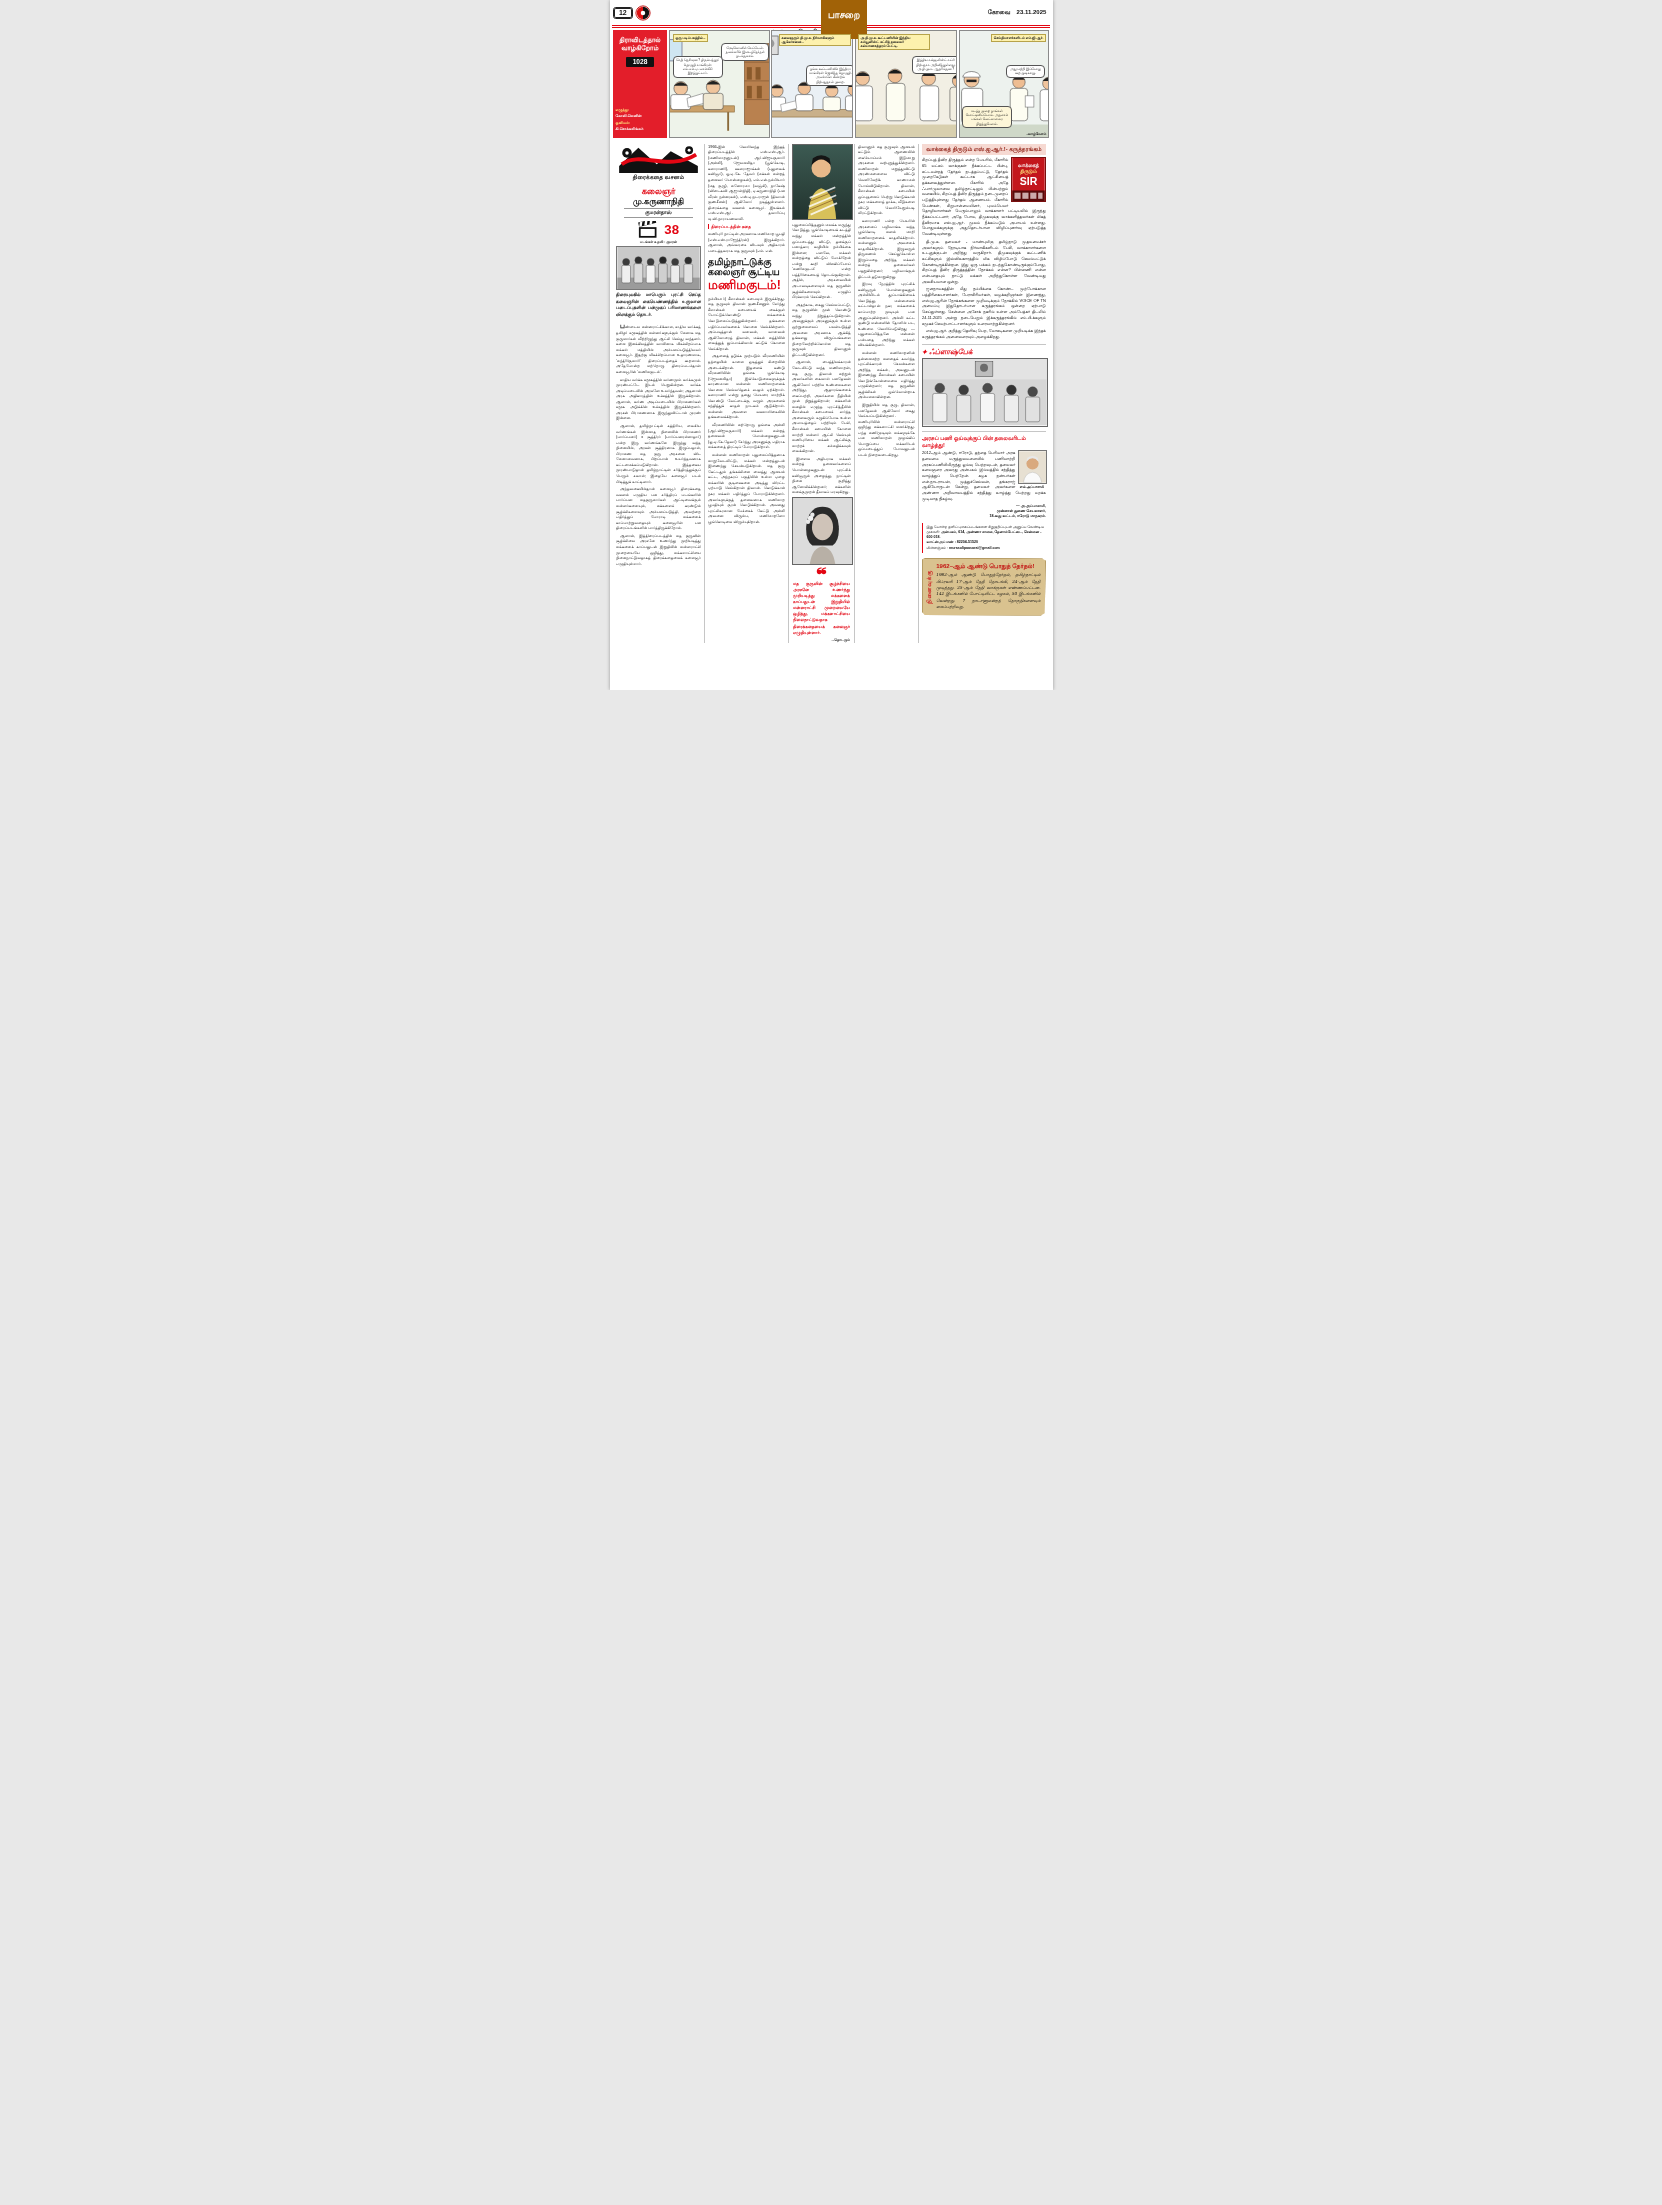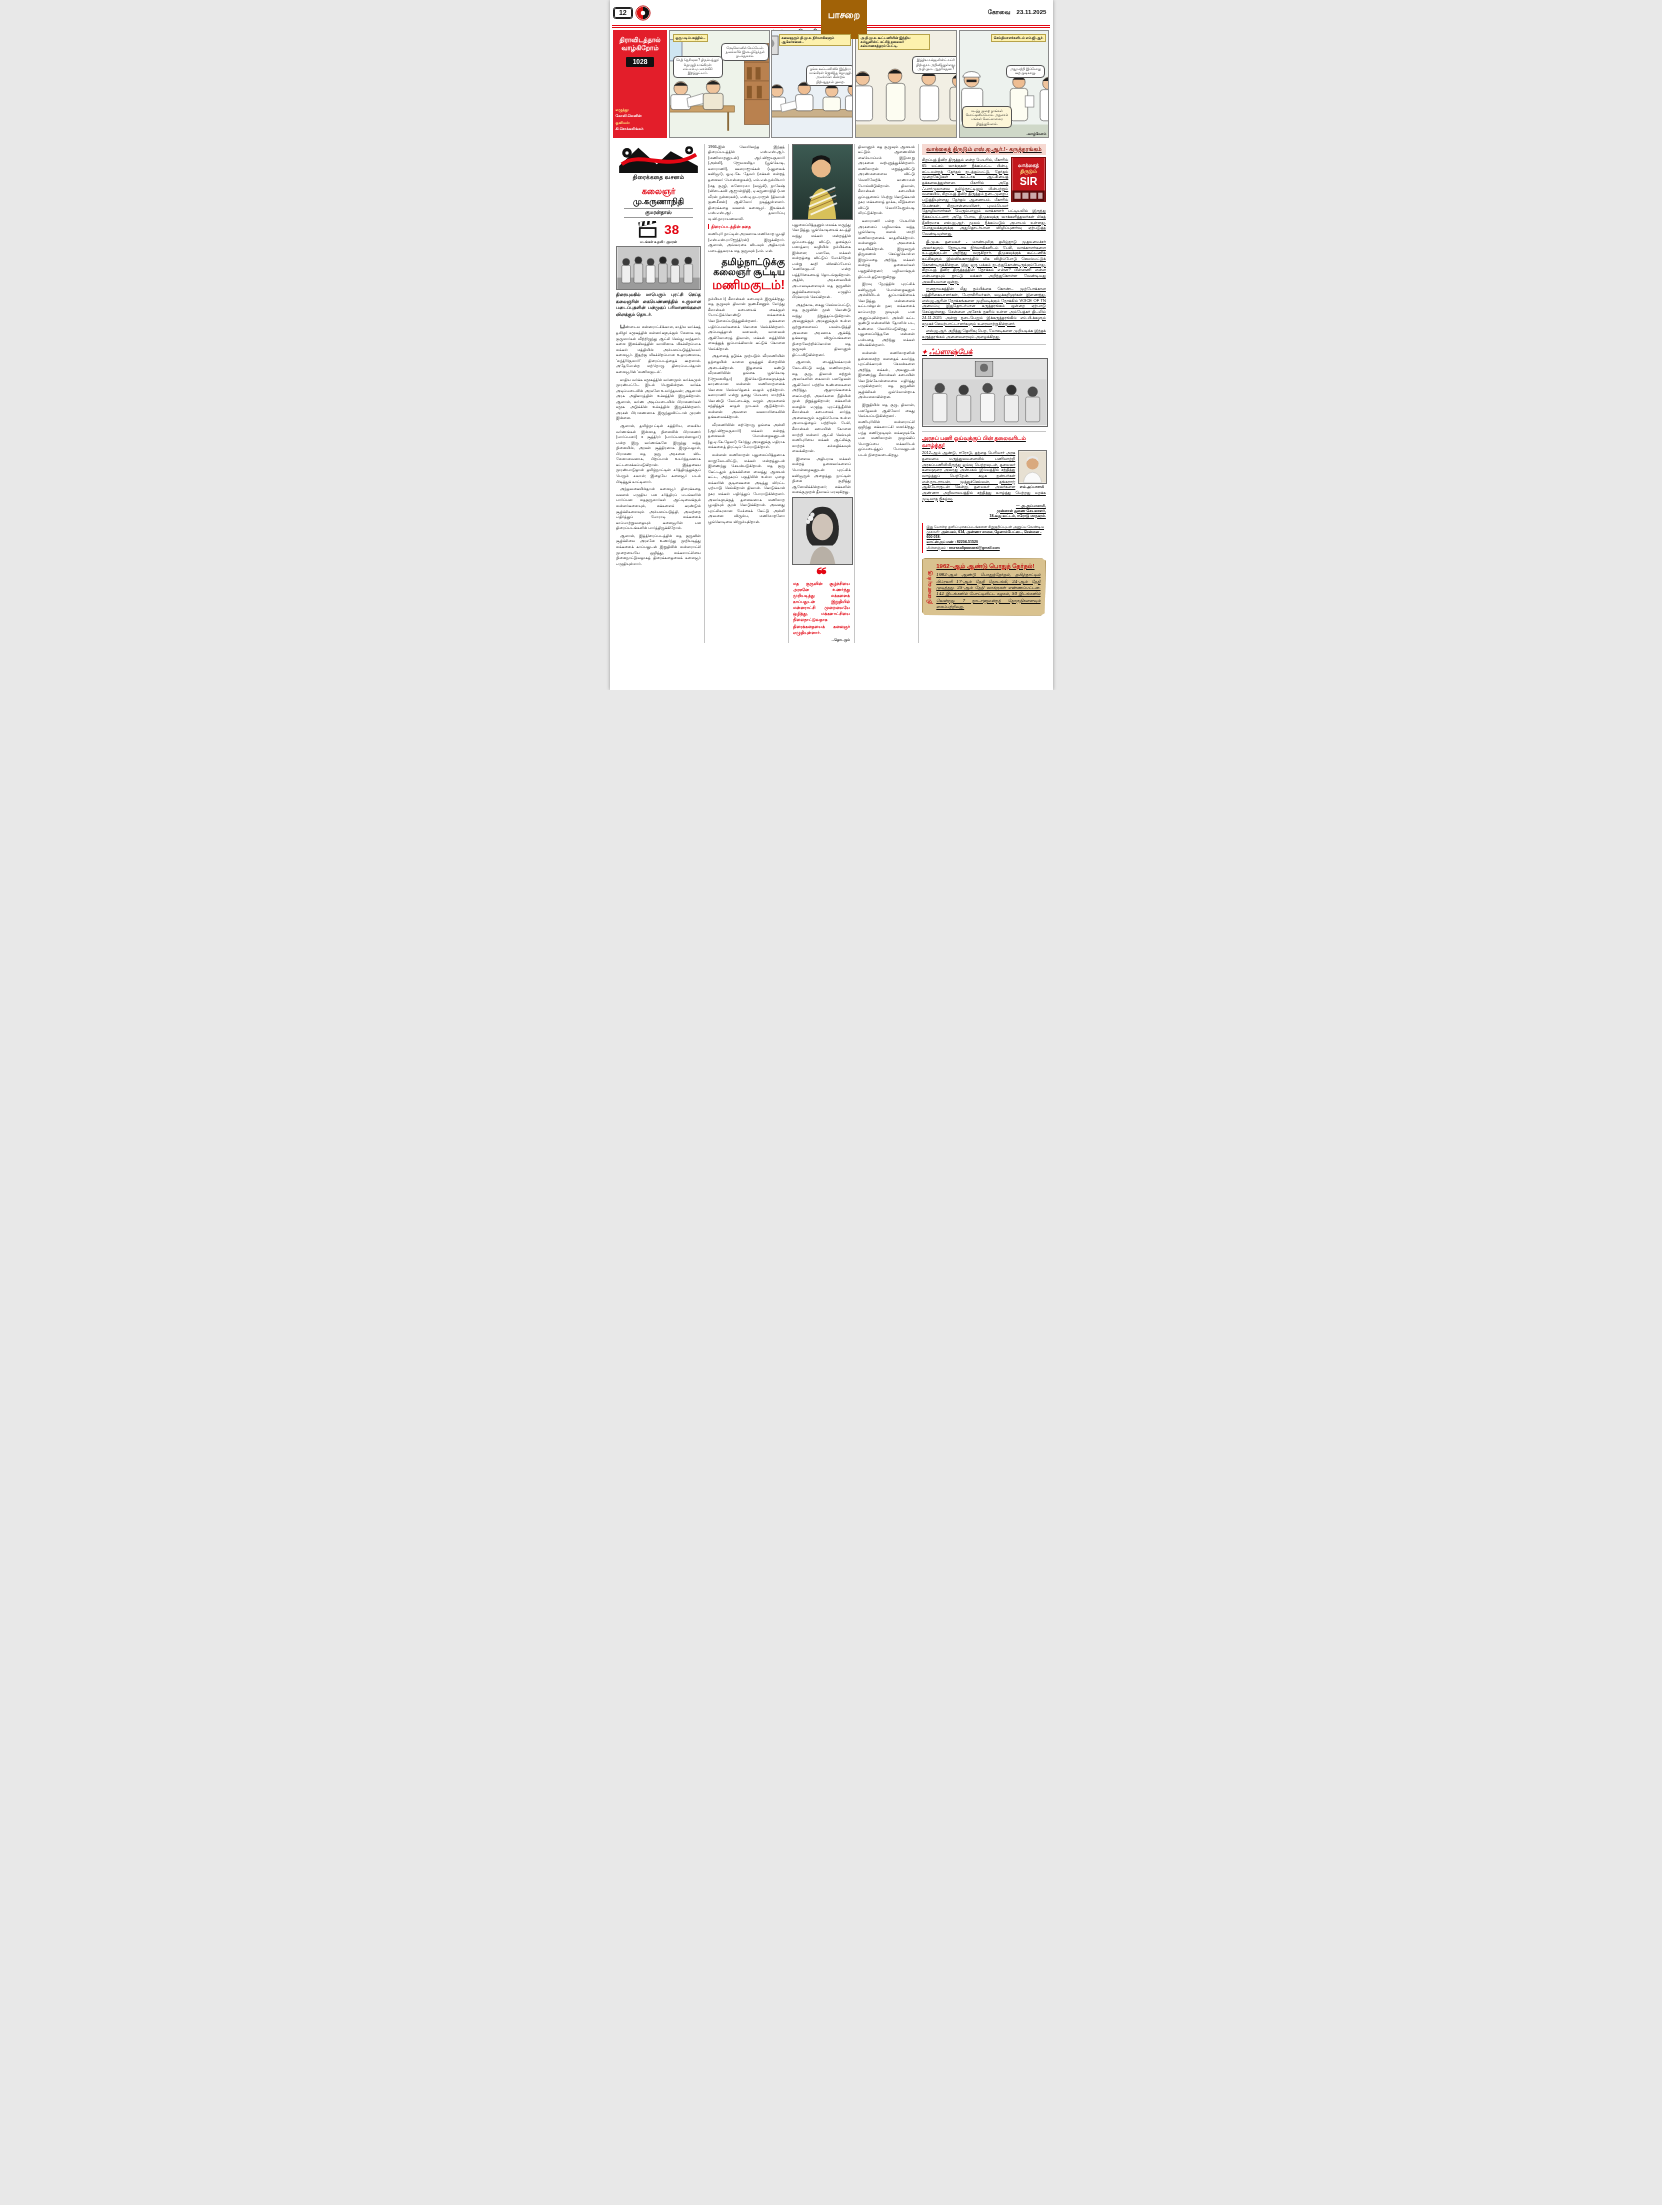--- a/index.html
+++ b/index.html
@@ -47,41 +47,41 @@
   .signoff{position:absolute;right:1.8px;bottom:0.9px;font-size:3.5px;font-weight:800;z-index:3;}
 
   
   .content{display:flex;align-items:stretch;padding:3.5px 3.5px 4.4px 3.5px;box-sizing:border-box;}
   .col{padding:0 3.1px;box-sizing:border-box;}
   .col + .col{border-left:0.4px solid #c6c6c6;}
   .film{width:91px;flex:none;}
   .cA{width:84px;flex:none;}
   .cB{width:66px;flex:none;}
   .cC{width:64px;flex:none;}
-  .sidebar{flex:1;text-decoration:underline;}
+  .sidebar{flex:1;}
   .bt{font-size:3.9px;line-height:1.42;text-align:justify;margin:0 0 2.2px 0;text-indent:4px;}
   .bt.noind{text-indent:0;}
   .lead-bold{font-size:4.4px;font-weight:700;line-height:1.45;text-align:justify;margin:2.6px 0;}
   .firstpara::first-letter{font-size:170%;font-weight:800;}
 
   
   .film-logo{display:block;margin:0.9px auto 0.9px auto;}
   .series-label{font-weight:800;font-size:5.7px;text-align:center;letter-spacing:0.2px;}
   .author-red{color:#e30613;font-weight:800;font-size:8.4px;text-align:center;margin-top:5px;}
   .author-black{font-weight:700;font-size:8px;text-align:center;margin-bottom:1.8px;}
   .byline{font-weight:700;font-size:4.9px;text-align:center;border-top:0.4px solid #999;border-bottom:0.4px solid #999;padding:0.9px 0;margin:0.9px 8px 2.6px 8px;}
   .clap-row{display:flex;align-items:center;justify-content:center;gap:7px;margin:0.9px 0 1.8px 0;}
   .ep-num{color:#e30613;font-weight:800;font-size:13.2px;}
   .photos-credit{font-size:3.4px;text-align:center;color:#333;margin-bottom:1.8px;font-weight:700;}
   .bw-photo{display:block;border:0.4px solid #777;margin-bottom:1.8px;}
 
   
   .kathai{color:#e30613;font-weight:800;font-size:4.2px;margin:1.8px 0;display:flex;align-items:center;gap:1.8px;}
   .kathai .shbar{display:inline-block;width:1.3px;height:4.9px;background:#e30613;}
-  .headline{ text-align:right;margin:3.5px 0 3.5px 0;}
+  .headline{ text-align:left;margin:3.5px 0 3.5px 0;}
   .hl1,.hl2{font-weight:800;font-size:9.3px;line-height:1.12;}
   .hl3{font-weight:800;font-size:12.3px;color:#e30613;line-height:1.1;margin-top:0.9px;}
   .mgr-photo,.actress-photo{display:block;border:0.4px solid #666;margin:0 0 2.2px 0;}
   .quote-block{margin-top:3.5px;padding:0.9px 0.9px 1.8px 0.9px;}
   .quote-mark{color:#e30613;font-size:15px;line-height:.6;display:block;text-align:center;font-weight:800;}
   .quote-text{color:#e30613;font-weight:800;font-size:4.2px;line-height:1.45;text-align:justify;margin-top:2.6px;}
   .quote-attrib{font-size:3.5px;font-weight:700;text-align:right;margin-top:1.8px;color:#222;}
 
   
   .sir-title{background:#f6d9d2;color:#8f1d12;font-weight:800;font-size:5.7px;text-align:center;padding:2.2px 2.6px;margin-bottom:2.2px;}

